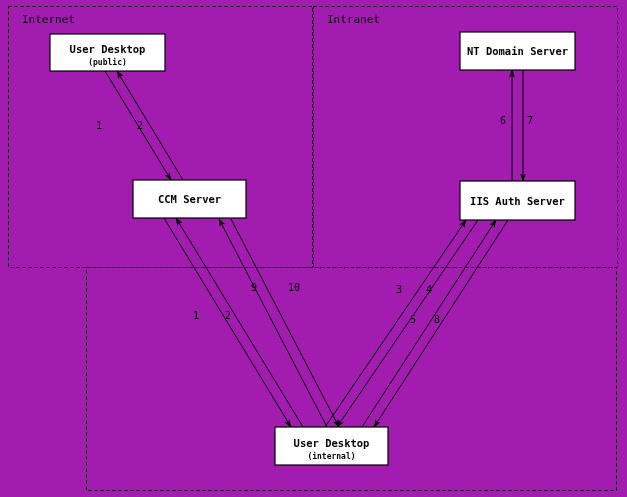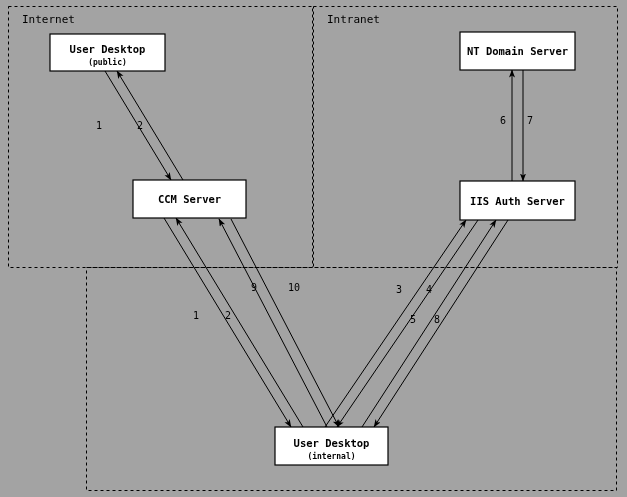--- a/index.html
+++ b/index.html
@@ -1,20 +1,20 @@
 <!DOCTYPE html>
 <html><head>
 <meta charset="utf-8">
 <style>
   html,body{margin:0;padding:0;background:#ffffff;}
   #page{
     position:relative;
     width:627px;
     height:497px;
-    background:#a3a3a3;
+    background:#a21caf;
     font-family:"DejaVu Sans Mono","Liberation Mono",monospace;
     overflow:hidden;
     text-decoration:underline;
   }
   #diagram{position:absolute;left:0;top:0;width:627px;height:497px;}
   .zone-label{
     font-family:"DejaVu Sans Mono","Liberation Mono",monospace;
     font-size:11px;
     fill:#000000;
   }

